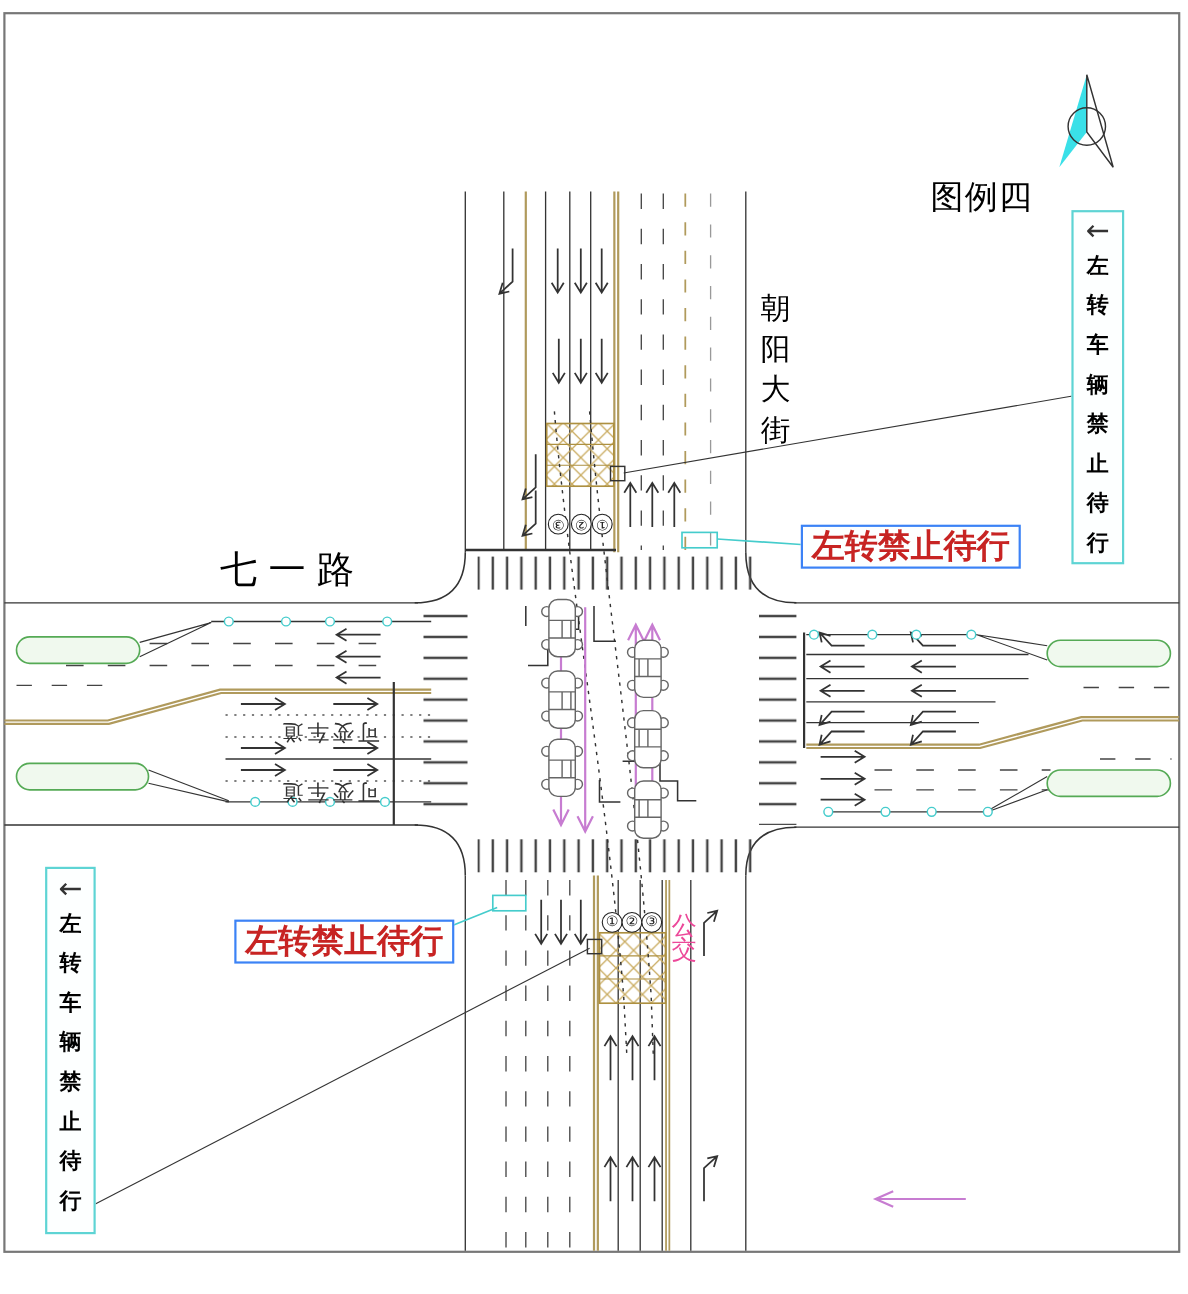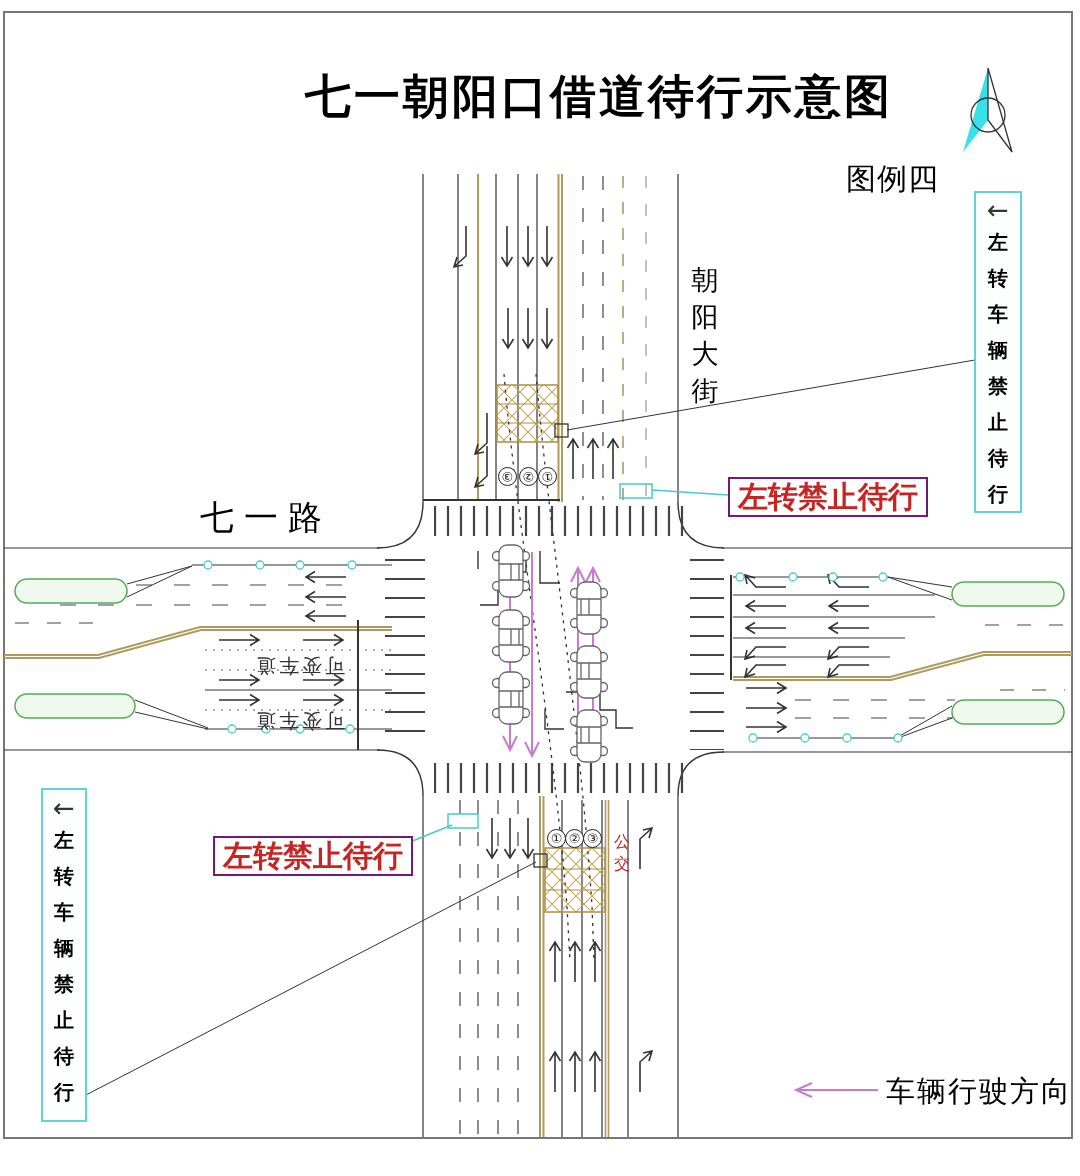--- a/index.html
+++ b/index.html
@@ -10,23 +10,23 @@
   .title{font-family:"Liberation Sans","DejaVu Sans",sans-serif;font-weight:700;
          font-size:46px;letter-spacing:3px;color:#000;white-space:nowrap;}
   .legendtag{font-size:30px;color:#000;letter-spacing:1px;white-space:nowrap;margin-top:33px;}
   .roadname-h{font-size:34px;color:#000;letter-spacing:10px;white-space:nowrap;}
   .vtext{word-break:break-all;text-align:center;}
   .ns-name{width:30px;font-size:27px;line-height:37px;color:#000;margin-top:24px;}
   .redbox{border:2px solid #5ed4d4;background:#fdffff;display:flex;flex-direction:column;
           align-items:center;box-sizing:border-box;}
   .redbox .arr{font-size:26px;line-height:28px;color:#333;font-family:"DejaVu Sans",sans-serif;}
   .redtext-v{width:31px;font-size:20px;line-height:36px;font-weight:600;color:#000000;}
-  .callout{border:2px solid #701a75;background:#fdffff;color:#c72423;font-weight:600;
+  .callout{border:2px solid #3b82f6;background:#fdffff;color:#c72423;font-weight:600;
            font-size:30px;line-height:34px;padding:1px 8px;box-sizing:border-box;white-space:nowrap;}
-  .buslabel{width:30px;font-size:16px;line-height:22px;color:#b91c1c;}
+  .buslabel{width:30px;font-size:23px;line-height:22px;color:#ec4899;}
   .varlane{font-size:20px;letter-spacing:3px;color:#333;transform:rotate(180deg);white-space:nowrap;}
   .cnum{position:absolute;width:19px;height:19px;border:1.5px solid #222;border-radius:50%;
         display:flex;align-items:center;justify-content:center;font-size:13px;color:#222;
         background:#fff;box-sizing:border-box;font-family:"DejaVu Sans",sans-serif;}
   .cnum.flip{transform:rotate(180deg);}
   .dirlegend{font-size:29px;color:#000;letter-spacing:2px;white-space:nowrap;}
 </style>
 </head>
 <body>
 
@@ -279,21 +279,20 @@
     <polygon points="988,68 963,152 988,120" fill="#3ae0e8" stroke="none"></polygon>
     <polygon points="988,68 1012,152 988,120" fill="none" stroke="#333" stroke-width="1.3"></polygon>
     <circle cx="988" cy="115" r="17" fill="none" stroke="#333" stroke-width="1.3"></circle>
   </g>
 
   <g stroke="#c77cd1" stroke-width="2" fill="none">
     <path d="M878,1090 H798 M812,1083 L796,1090 L812,1097"></path>
   </g>
 </svg>
 
-<div class="abs title" style="left:305px;top:66px;">七一朝阳口借道待行示意图</div>
 
 <div class="abs legendtag" style="left:846px;top:126px;">图例四</div>
 
 <div class="abs vtext ns-name" style="left:690px;top:238px;">朝阳大街</div>
 
 <div class="abs roadname-h" style="left:200px;top:495px;">七一路</div>
 
 <div class="abs redbox" style="left:974px;top:191px;width:48px;height:322px;padding-top:3px;">
   <span class="arr">←</span>
   <div class="vtext redtext-v">左转车辆禁止待行</div>
@@ -314,15 +313,14 @@
 <div class="abs varlane" style="left:253px;top:707px;">可变车道</div>
 
 <span class="cnum" style="left:547px;top:829px;">①</span>
 <span class="cnum" style="left:565px;top:829px;">②</span>
 <span class="cnum" style="left:583px;top:829px;">③</span>
 
 <span class="cnum flip" style="left:498px;top:467px;">③</span>
 <span class="cnum flip" style="left:519px;top:467px;">②</span>
 <span class="cnum flip" style="left:538px;top:467px;">①</span>
 
-<div class="abs dirlegend" style="left:886px;top:1072px;">车辆行驶方向</div>
 
 </div>
 
 </body></html>

